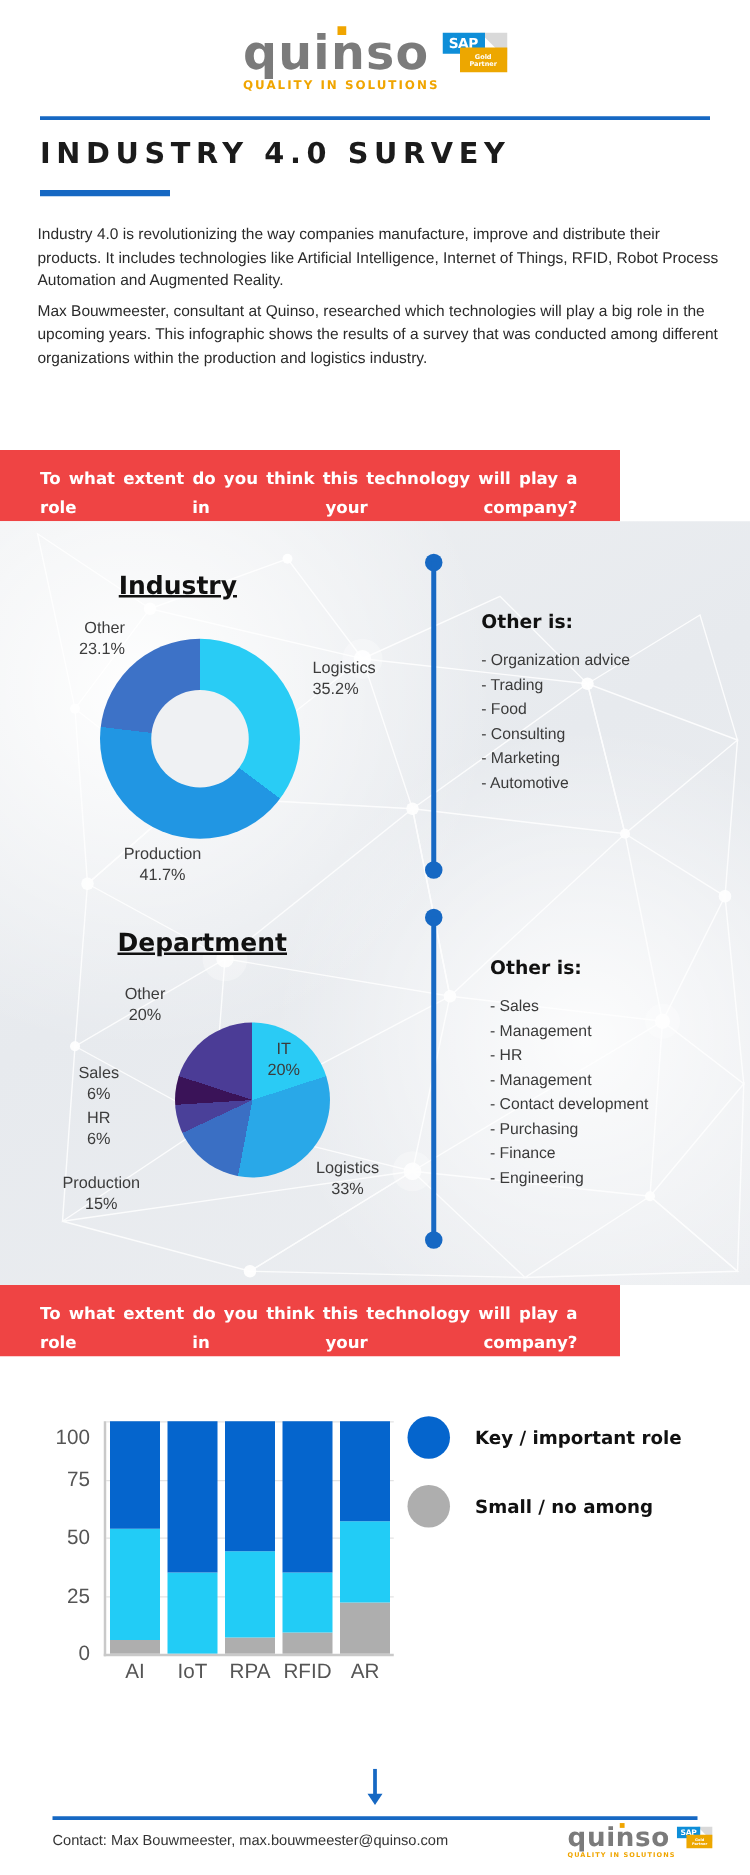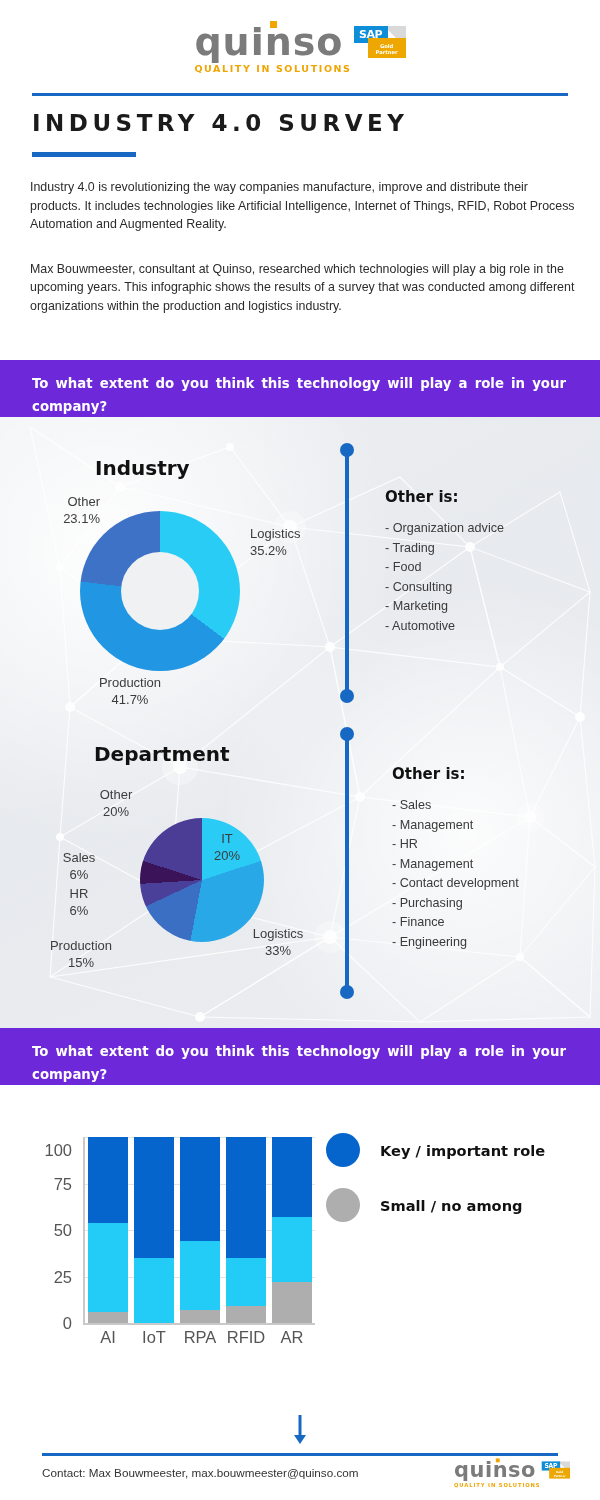--- a/index.html
+++ b/index.html
@@ -105,27 +105,27 @@
     background: #1668c3;
   }
 
   .intro {
     position: absolute;
     left: 30px; top: 178px; width: 545px;
     font-size: 12.4px;
     line-height: 18.5px;
     color: #2b2b2b;
   }
-  .intro p + p { margin-top: 26px; }
+  .intro p + p { margin-top: 6px; }
 
   
   .banner {
     position: absolute;
-    left: 0; width: 600px;
-    background: #6d28d9;
+    left: 0; width: 496px;
+    background: #ef4444;
     color: #ffffff;
   }
   .banner-text {
     font-family: "DejaVu Sans", sans-serif;
     font-size: 13.3px;
     font-weight: 700;
     line-height: 23px;
     text-align: justify;
     padding: 12px 34px 12px 32px;
   }
@@ -144,20 +144,21 @@
     overflow: hidden;
   }
   .netsvg { position: absolute; inset: 0; width: 600px; height: 611px; }
 
   .chart-title {
     position: absolute;
     font-family: "DejaVu Sans", sans-serif;
     font-weight: 700;
     font-size: 20px;
     color: #111;
+    text-decoration: underline;
   }
   #industry-title { left: 95px; top: 456px; }
   #department-title { left: 94px; top: 742px; }
 
   .slice-label {
     position: absolute;
     font-size: 13px;
     color: #3c3c3c;
     line-height: 17px;
     white-space: nowrap;

